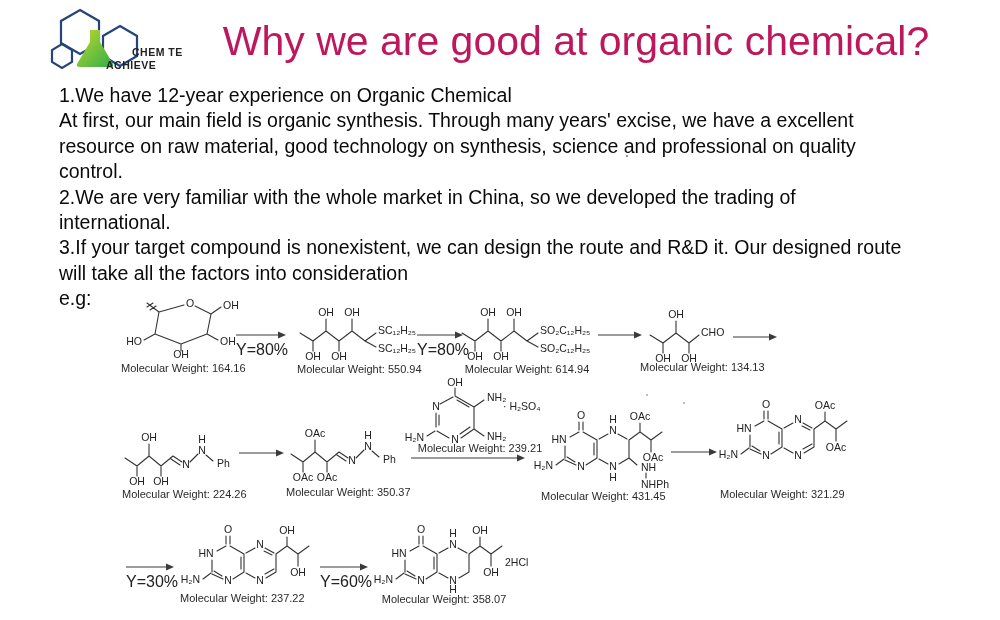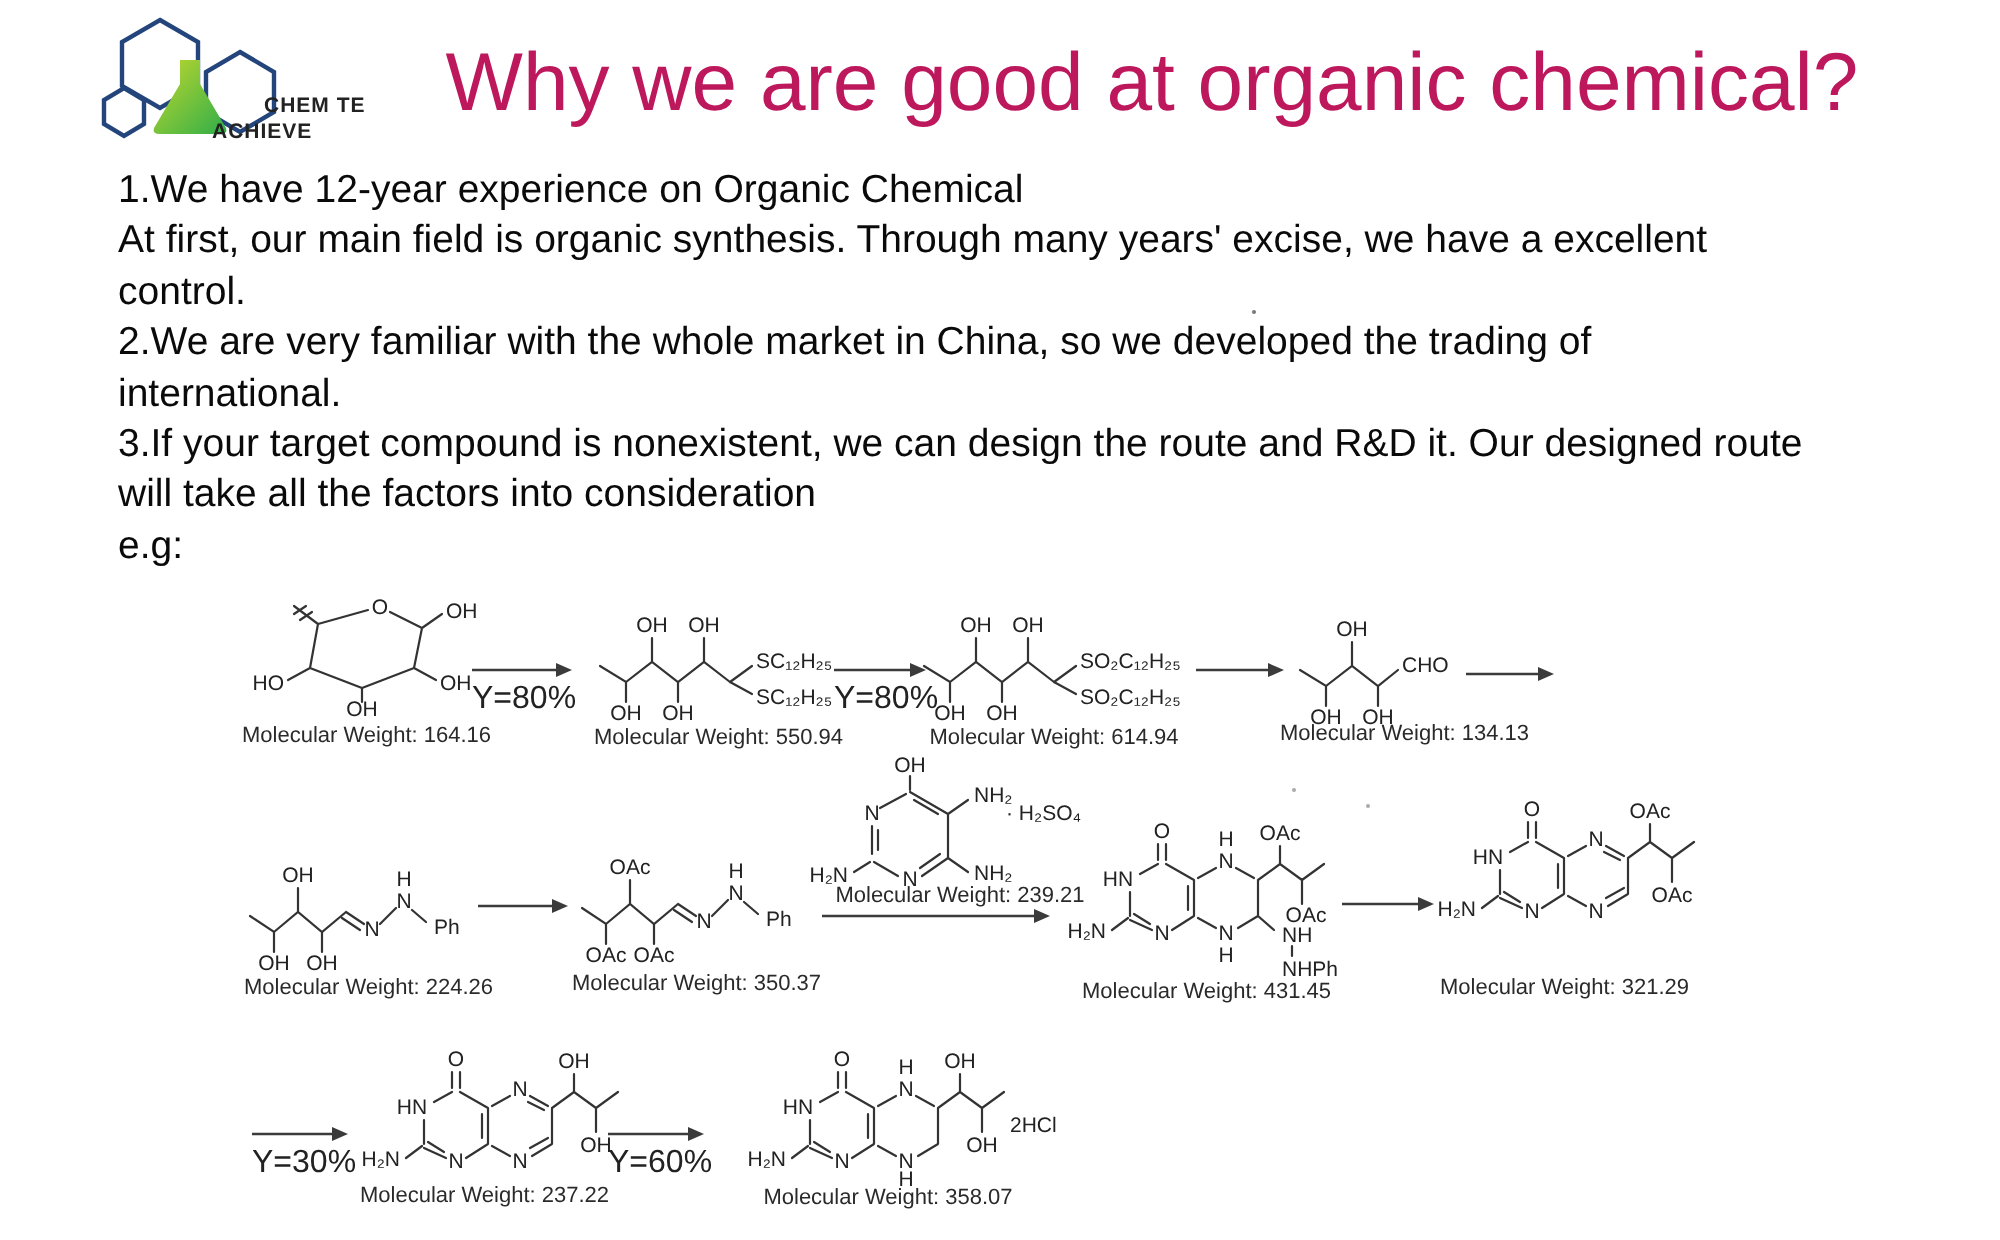--- a/index.html
+++ b/index.html
@@ -42,20 +42,21 @@
     <path fill="url(#gg)" d="M62,26 L72,26 L72,38 L85,60 Q86,63 82,63 L52,63 Q48,63 49,60 L62,38 Z"></path>
     <text class="st" x="104" y="52" font-size="6.5" font-weight="bold" letter-spacing="0.5" fill="#f6921e">CHEM TECH</text>
     <text class="st" x="78" y="65" font-size="14.5" font-weight="bold" letter-spacing="0.5" fill="#2fa842">ACHIEVE</text>
   </svg>
 
   <div id="title" class="abs">Why we are good at organic chemical?</div>
 
   <div id="bodytext" class="abs">
     <div class="bodyline">1.We have 12-year experience on Organic Chemical</div>
     <div class="bodyline">At first, our main field is organic synthesis. Through many years' excise, we have a excellent</div>
+    <div class="bodyline">resource on raw material, good technology on synthesis, science and professional on quality</div>
     <div class="bodyline">control.</div>
     <div class="bodyline">2.We are very familiar with the whole market in China, so we developed the trading of</div>
     <div class="bodyline">international.</div>
     <div class="bodyline">3.If your target compound is nonexistent, we can design the route and R&amp;D it. Our designed route</div>
     <div class="bodyline">will take all the factors into consideration</div>
     <div class="bodyline">e.g:</div>
   </div>
 
   <div class="dot abs" style="left:626px;top:155px;opacity:.8"></div>
   <div class="dot abs" style="left:646px;top:394px;opacity:.5"></div>
@@ -298,21 +299,21 @@
       <text class="en" x="26" y="59">H₂N</text>
       <text x="54" y="60">N</text>
       <text x="86" y="24">N</text>
       <text x="86" y="60">N</text>
       <text x="113" y="10">OH</text>
       <text x="124" y="52">OH</text>
     </svg>
     <div class="mw" style="top:71px">Molecular Weight: 237.22</div>
   </div>
 
-  <div class="arrow abs" style="left:304px;top:562px;width:48px;height:26px">
+  <div class="arrow abs" style="left:320px;top:562px;width:48px;height:26px">
     <svg style="left:0;top:0" width="48" height="10" viewBox="0 0 48 10">
       <line x1="0" y1="5" x2="40" y2="5"></line>
         <polygon class="ah" points="40,1.5 48,5 40,8.5"></polygon>
     </svg>
     <div class="ylab">Y=60%</div>
   </div>
 
   <div class="struct abs" style="left:381px;top:521px;width:126px;height:90px">
     <svg style="left:-14px;top:0" width="165" height="76" viewBox="0 0 165 76">
       <g>

